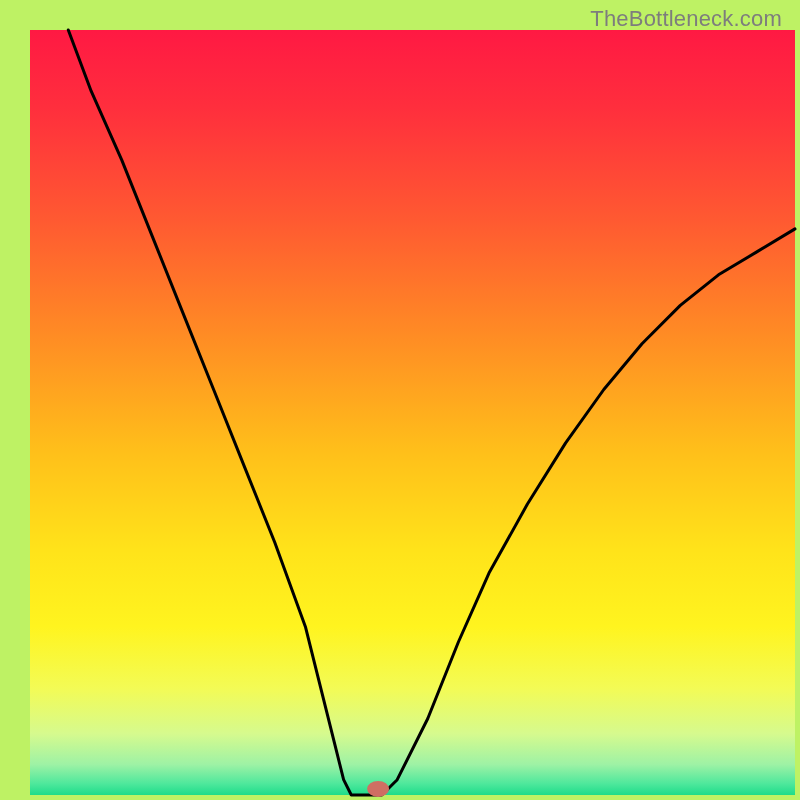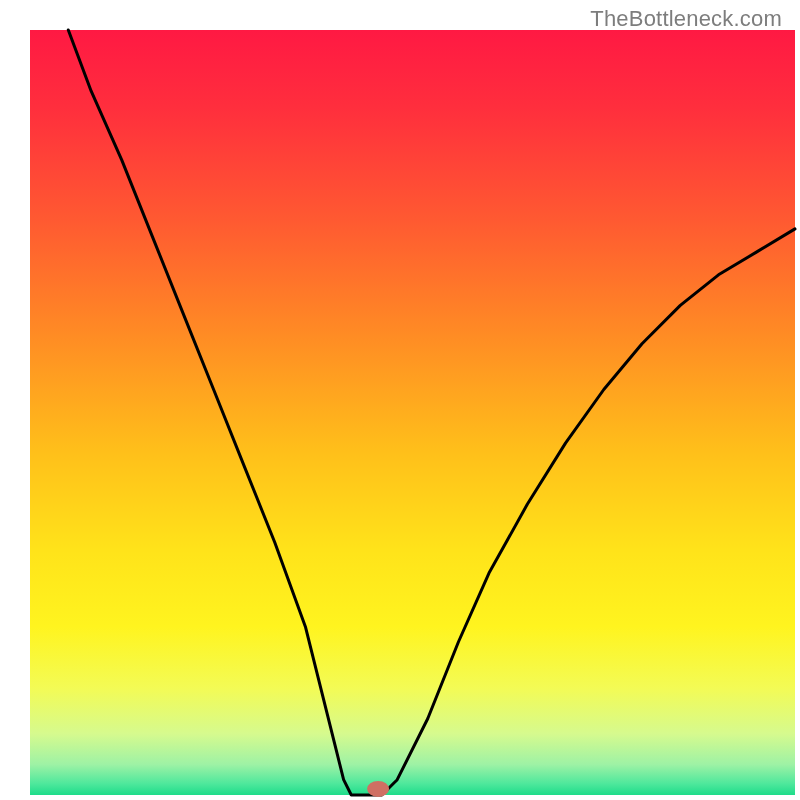--- a/index.html
+++ b/index.html
@@ -8,21 +8,21 @@
     width: 800px;
     height: 800px;
     background: #000;
     overflow: hidden;
     font-family: Arial, Helvetica, sans-serif;
   }
   .frame {
     position: relative;
     width: 800px;
     height: 800px;
-    background: #ffffff;
+    background: #bef264;
   }
   .watermark {
     position: absolute;
     top: 6px;
     right: 18px;
     color: #7d7d7d;
     font-size: 22px;
     font-weight: 500;
     letter-spacing: 0.2px;
     z-index: 5;

